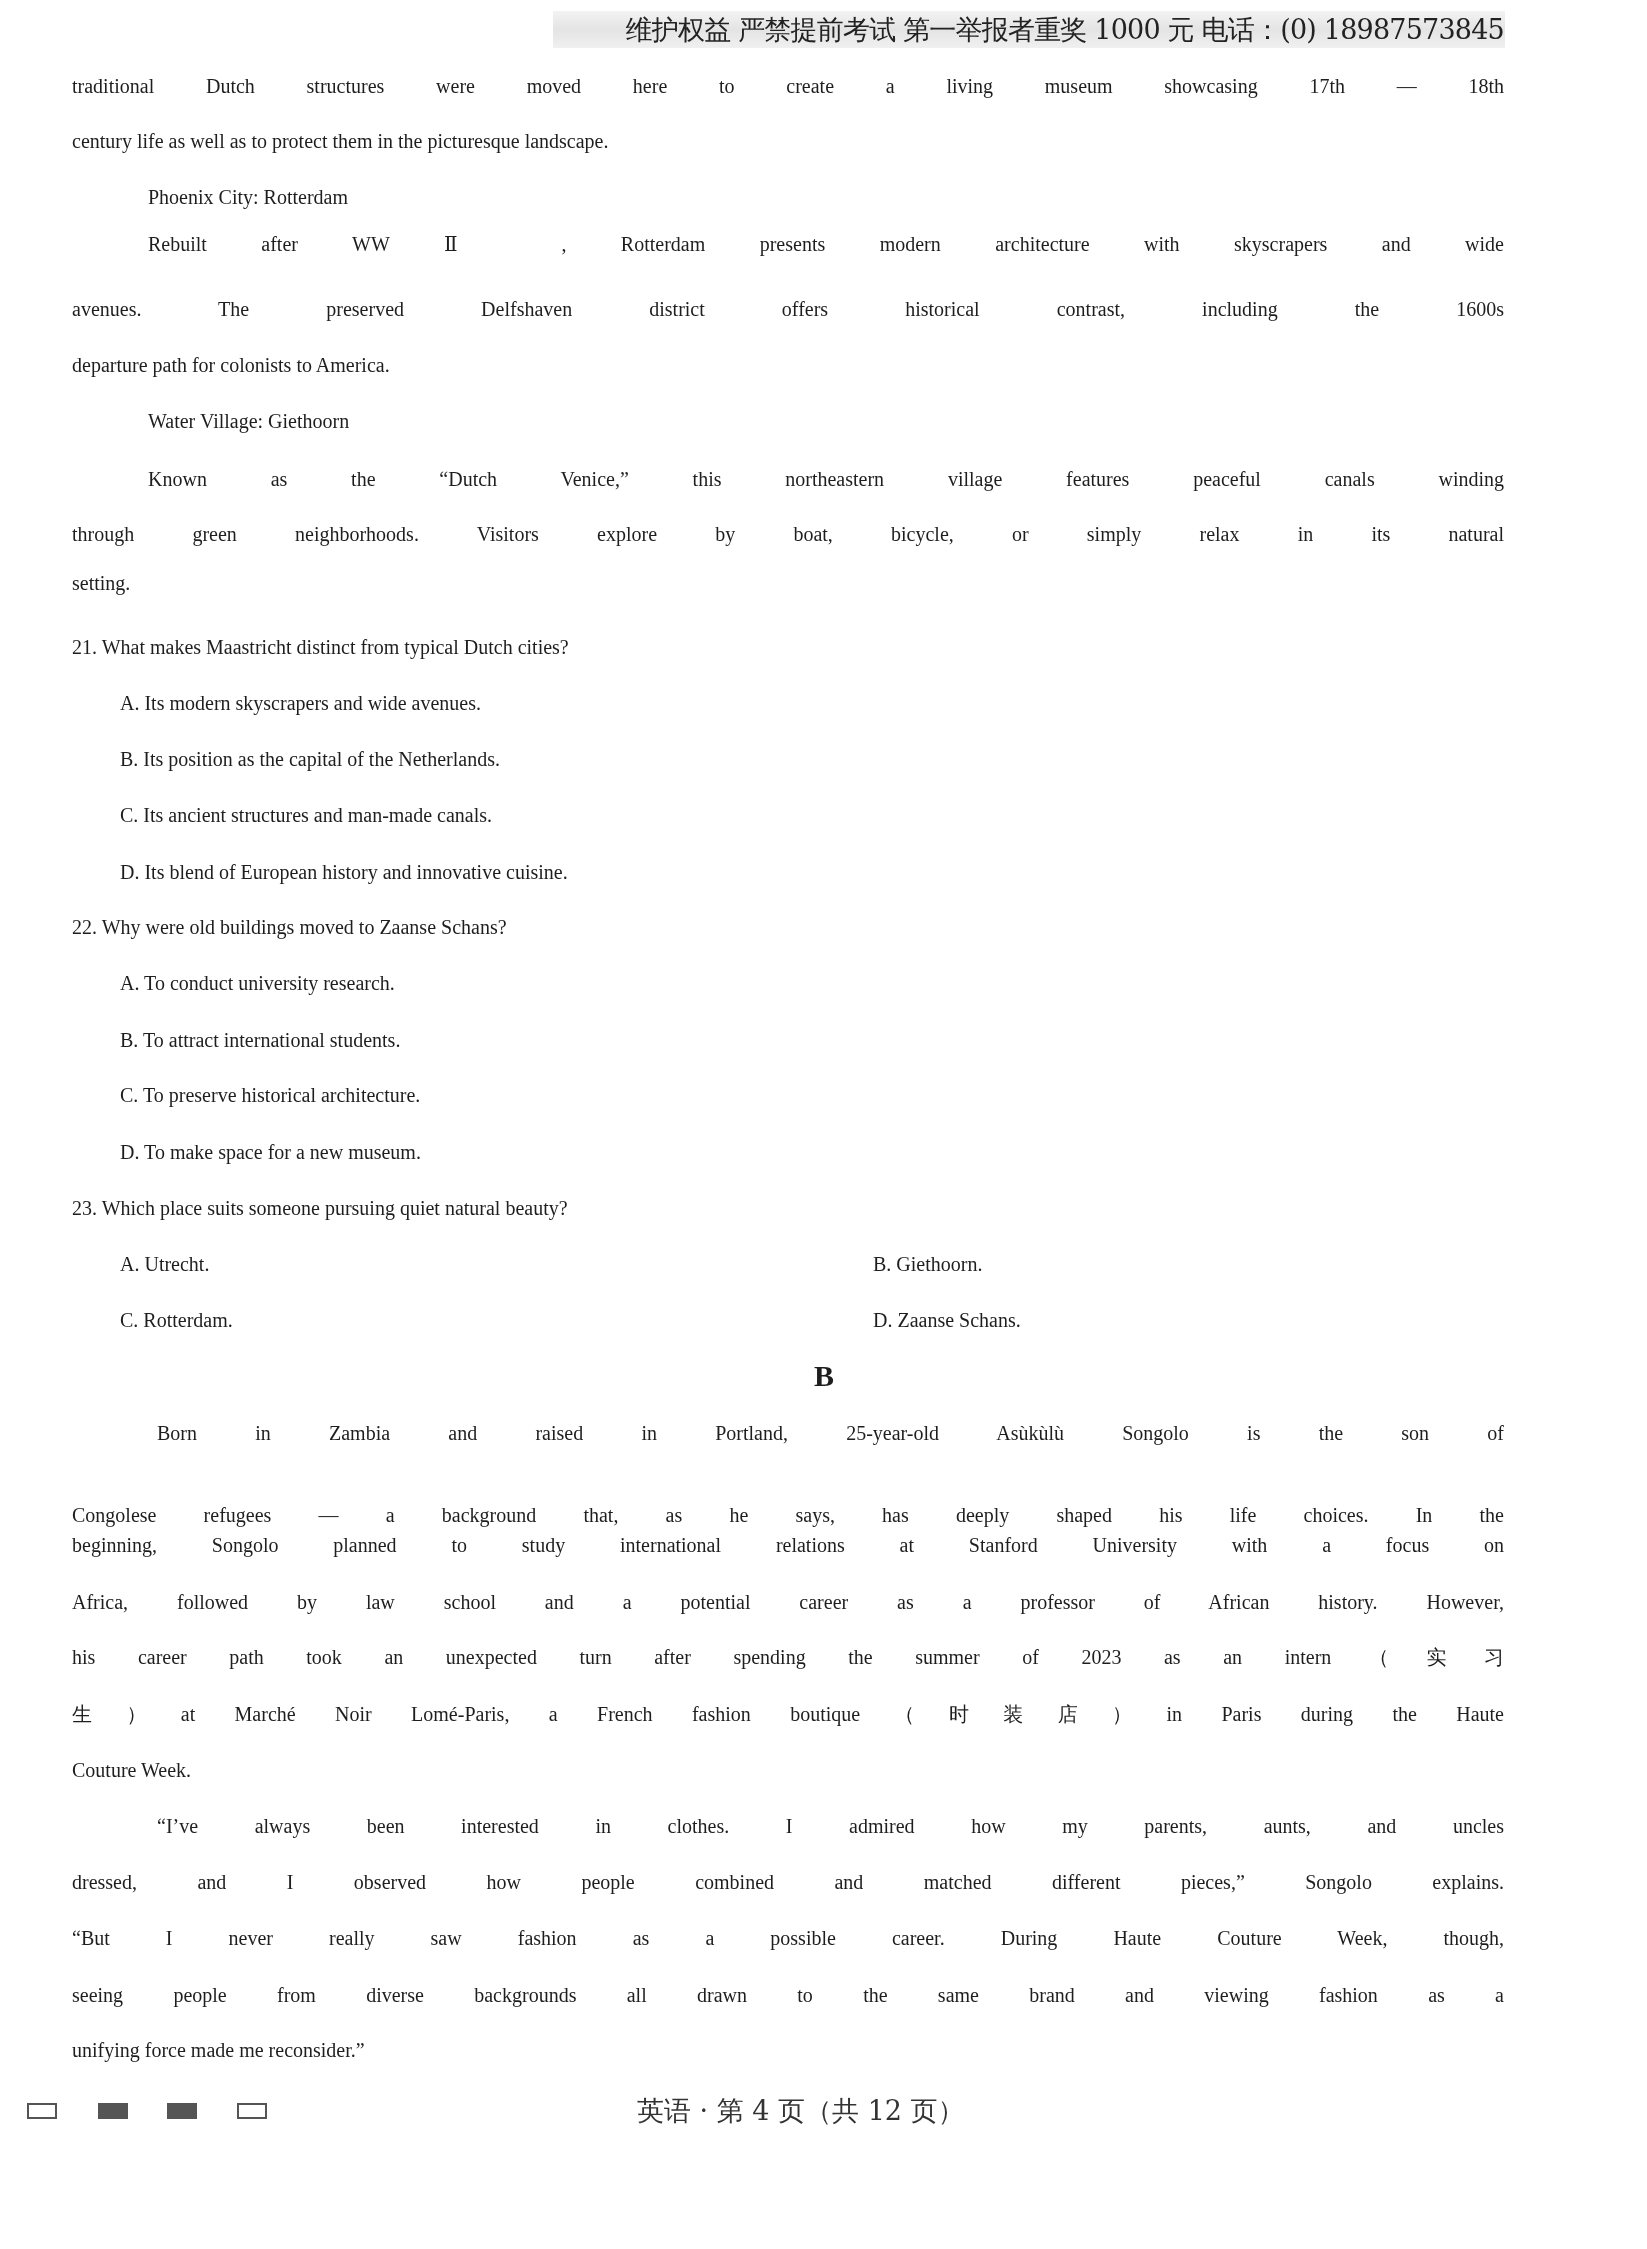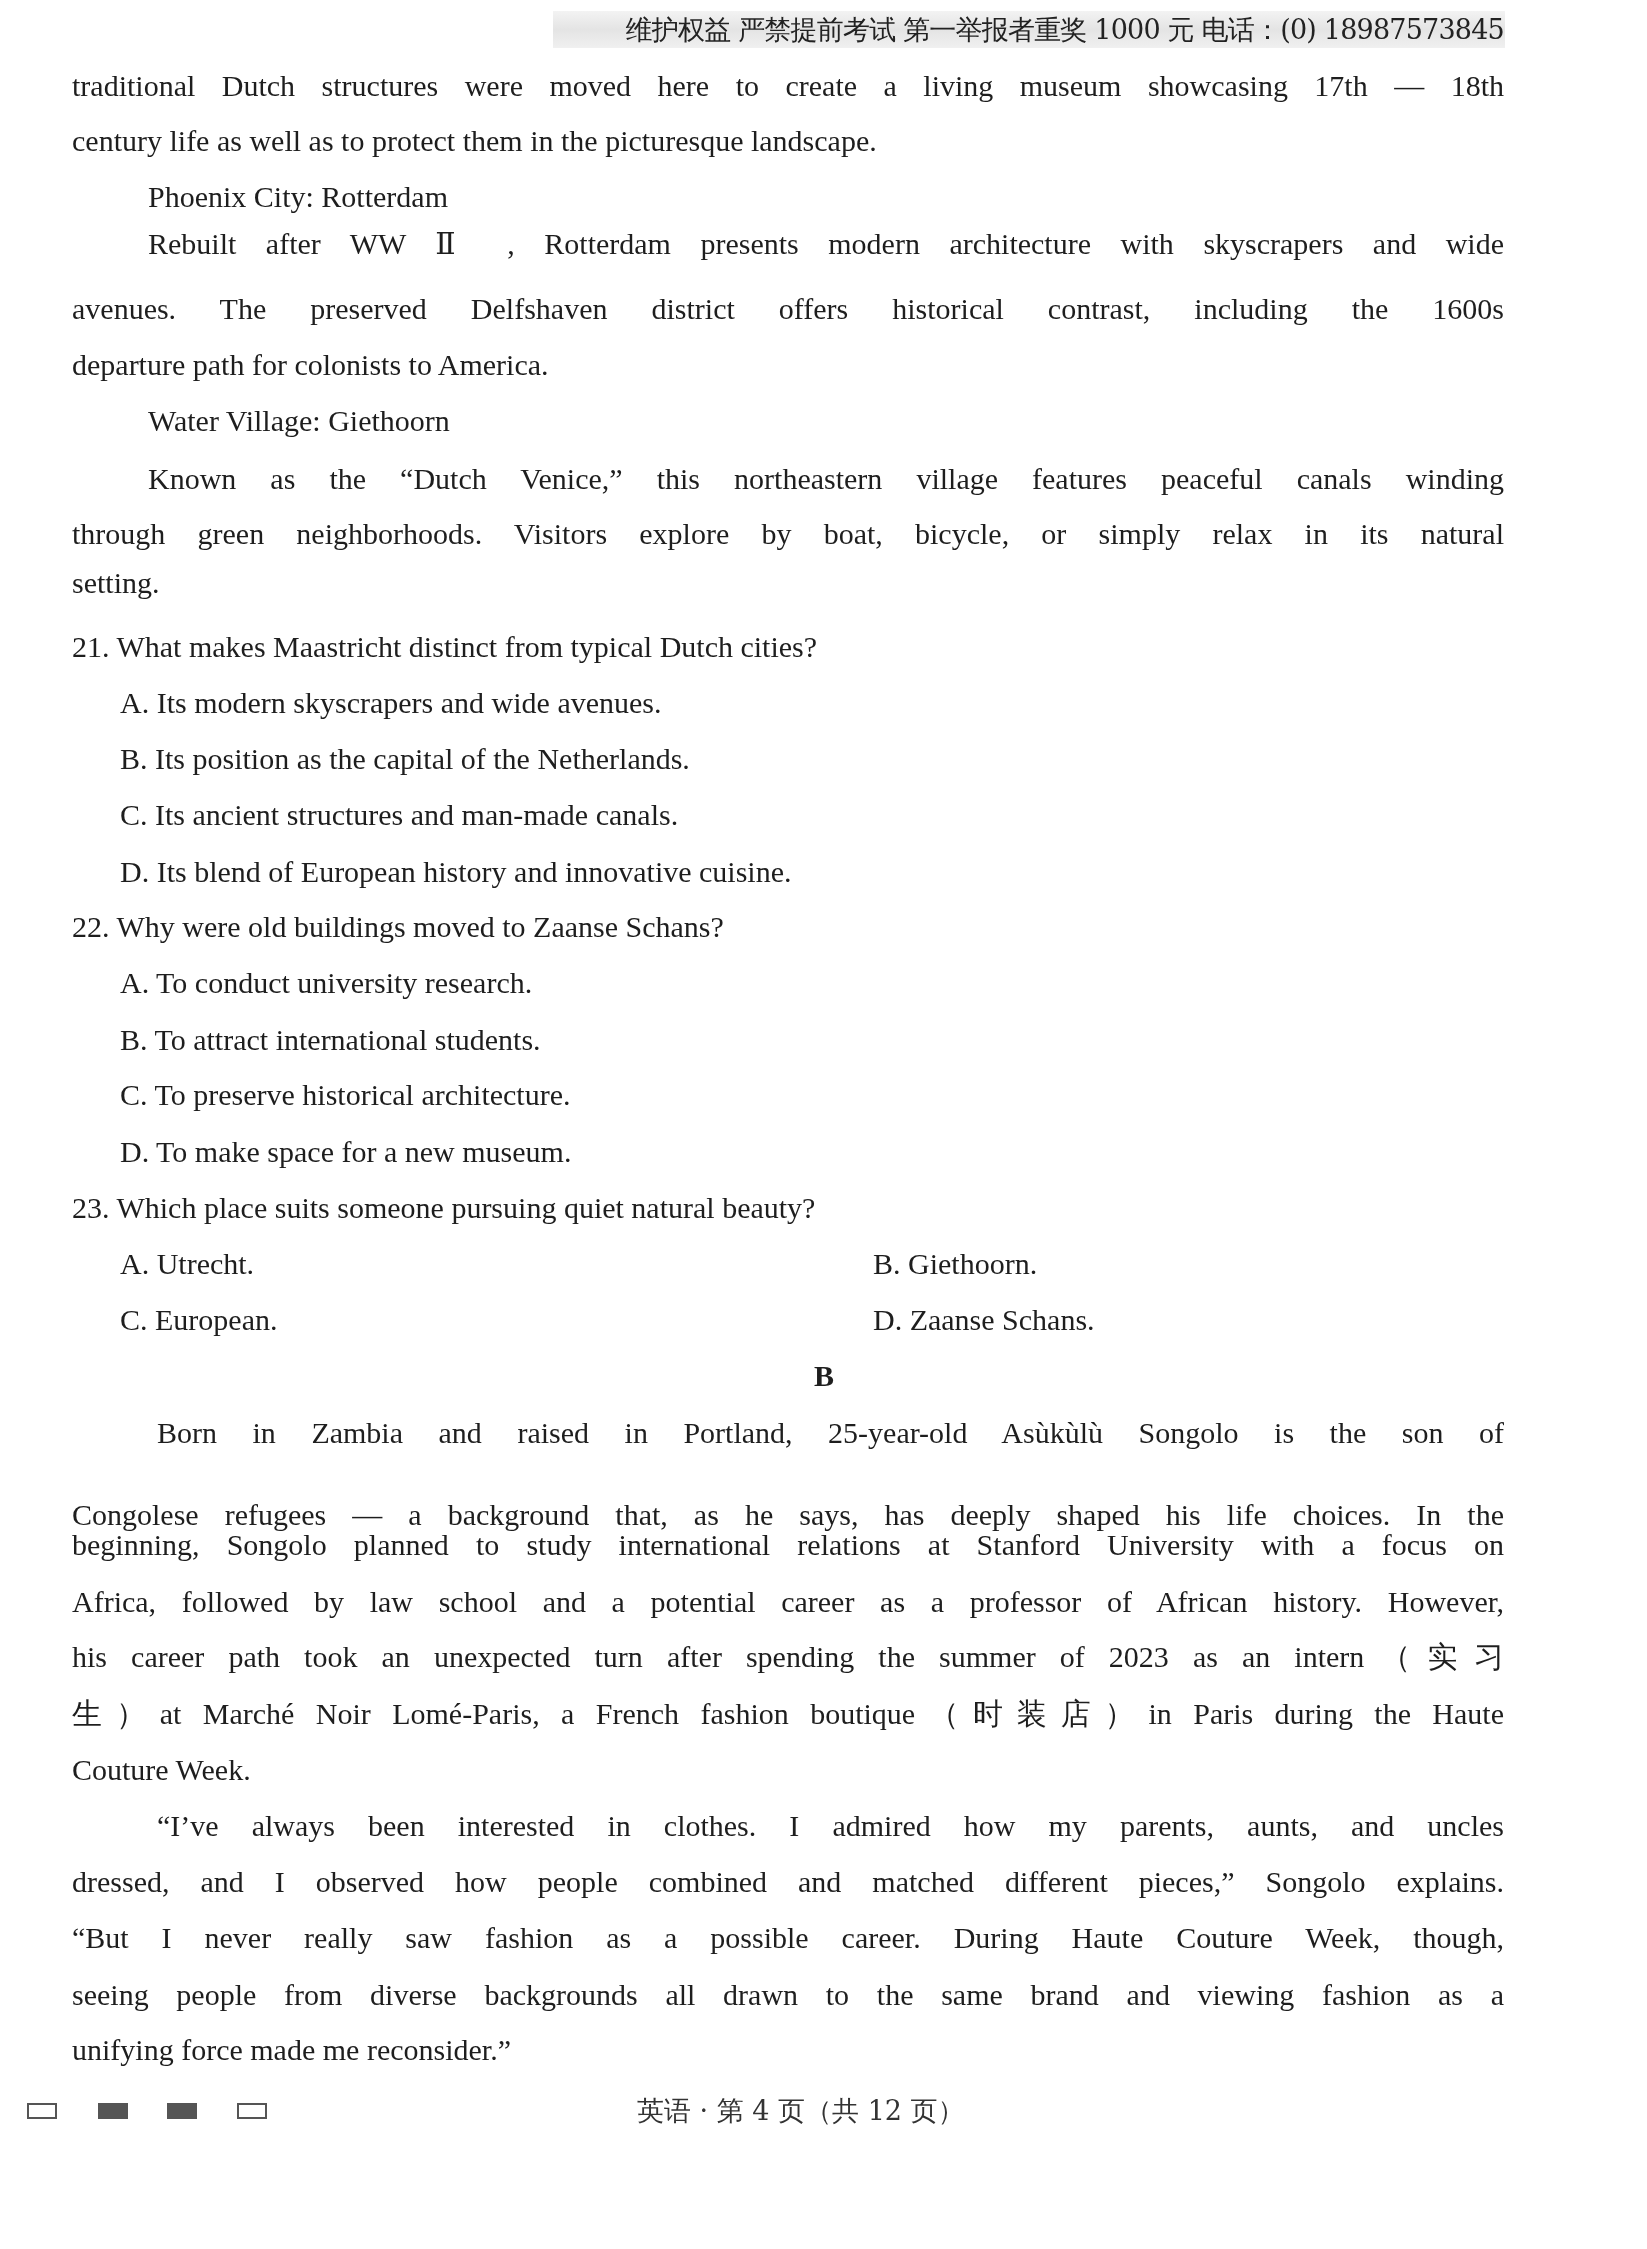--- a/index.html
+++ b/index.html
@@ -1,18 +1,18 @@
 <!DOCTYPE html>
 <html style="font-size:12.7px"><head>
 <meta charset="utf-8">
 <style>
   html, body { margin: 0; padding: 0; background: #ffffff; }
   body { width: 1648px; height: 2250px; position: relative; overflow: hidden;
          font-family: "Liberation Serif", "DejaVu Serif", serif; color: #1e1e1e; }
-  .line { position: absolute; left: 72px; width: 1432px; font-size: 30px; line-height: 40px;
+  .line { position: absolute; left: 72px; width: 1432px; font-size: 20px; line-height: 40px;
           white-space: nowrap; }
   .just { text-align: justify; text-align-last: justify; white-space: normal; height: 40px; overflow: hidden; }
   .ind { left: 148px; width: 1356px; }
   .ind2 { left: 157px; width: 1347px; }
   .opt { left: 120px; width: 714px; }
   .opt2 { left: 873px; width: 556px; }
   .heading { font-weight: normal; left: 148px; }
   .sec { position: absolute; left: 0; width: 1648px; text-align: center; font-weight: bold; font-size: 30px; line-height: 40px; }
   .header-bar { position: absolute; left: 553px; top: 11px; width: 952px; height: 37px;
                 background: linear-gradient(#f3f3f3, #e4e4e4 50%, #f0f0f0); }
@@ -61,21 +61,21 @@
 <div class="line opt" style="top:1020px">B. To attract international students.</div>
 <div class="line opt" style="top:1075px">C. To preserve historical architecture.</div>
 <div class="line opt" style="top:1132px">D. To make space for a new museum.</div>
 
 <div class="line" style="top:1188px">
   <span>23.</span>
   <span>Which place suits someone pursuing quiet natural beauty?</span>
 </div>
 <div class="line opt" style="top:1244px">A. Utrecht.</div>
 <div class="line opt2" style="top:1244px">B. Giethoorn.</div>
-<div class="line opt" style="top:1300px">C. European.</div>
+<div class="line opt" style="top:1300px">C. Rotterdam.</div>
 <div class="line opt2" style="top:1300px">D. Zaanse Schans.</div>
 
 <div class="sec" style="top:1356px">B</div>
 
 <div class="line just ind2" style="top:1413px">Born in Zambia and raised in Portland, 25-year-old Asùkùlù Songolo is the son of</div>
 <div class="line just" style="top:1495px">Congolese refugees — a background that, as he says, has deeply shaped his life choices. In the</div>
 <div class="line just" style="top:1525px">beginning, Songolo planned to study international relations at Stanford University with a focus on</div>
 <div class="line just" style="top:1582px">Africa, followed by law school and a potential career as a professor of African history. However,</div>
 <div class="line just" style="top:1637px">his career path took an unexpected turn after spending the summer of 2023 as an intern（实习</div>
 <div class="line just" style="top:1694px">生）at Marché Noir Lomé-Paris, a French fashion boutique（时装店）in Paris during the Haute</div>

